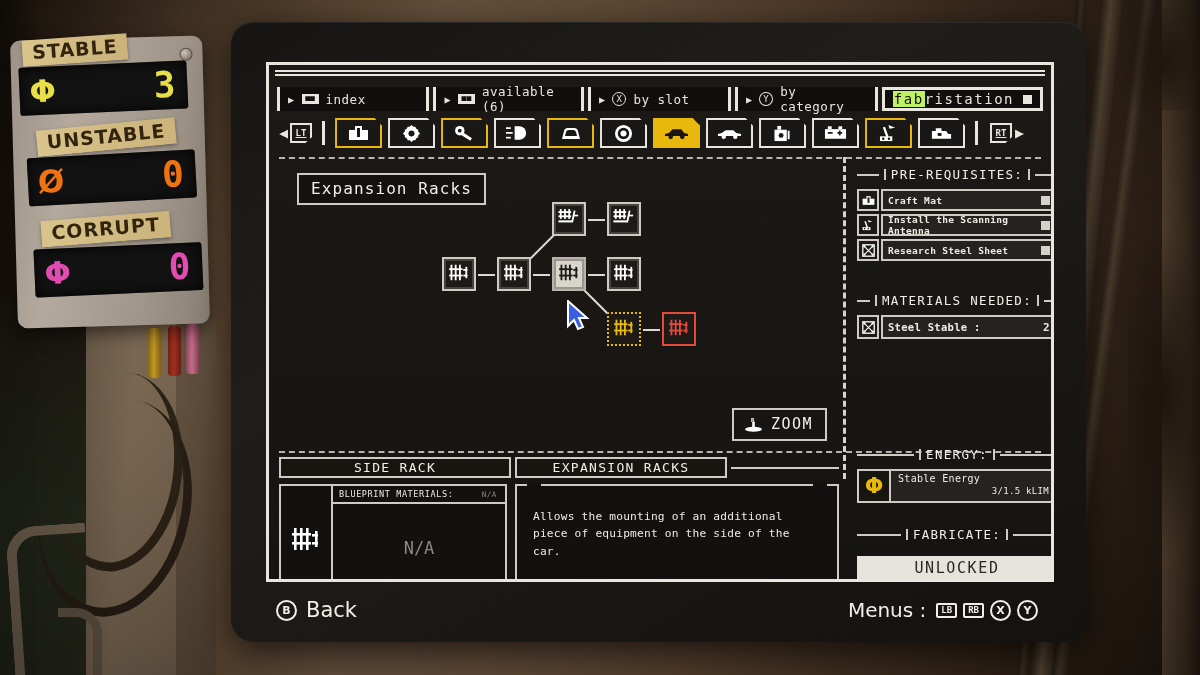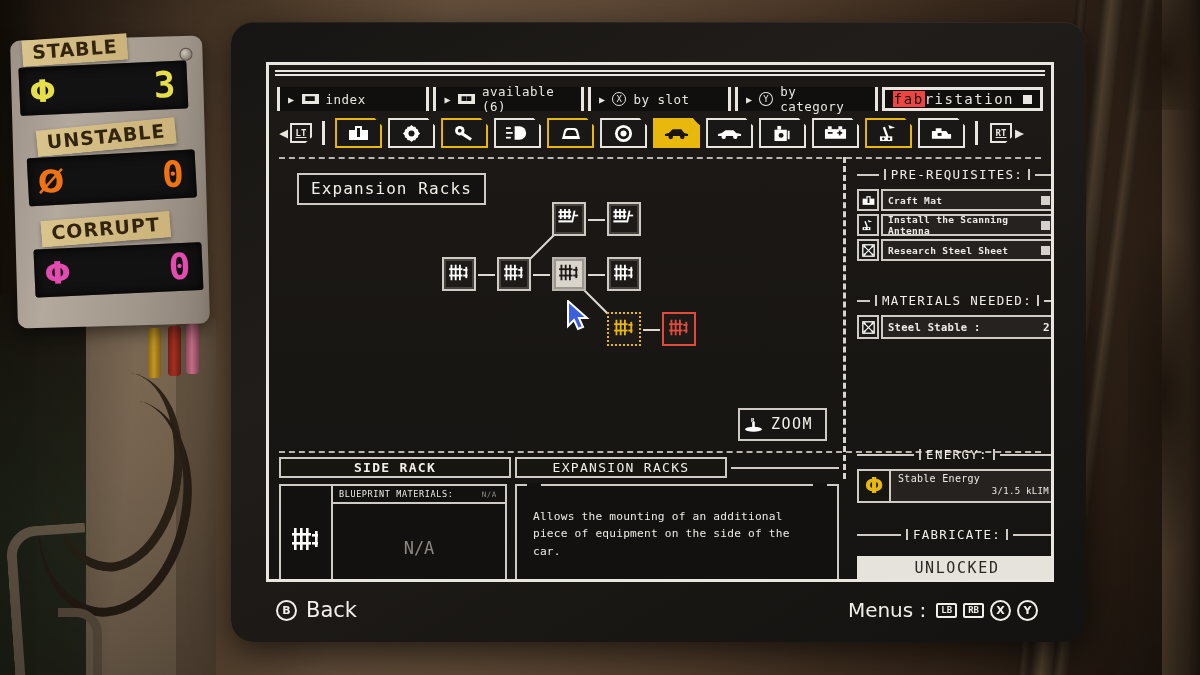--- a/index.html
+++ b/index.html
@@ -200,21 +200,21 @@
   .mi-index { width: 160px; }
   .mi-avail { width: 158px; }
   .mi-slot  { width: 150px; }
   .mi-cat   { width: 150px; }
   .brandbox {
     margin-left: auto;
     border: 3px solid #e9e6e0; background: #110f0e;
     display: flex; align-items: center; padding: 0 8px;
     color: #e9e6e0; font-size: 14px; letter-spacing: 1.5px;
   }
-  .brandbox .hl { background:#ef4444; color:#110f0e; padding: 0 1px; text-align: right; }
+  .brandbox .hl { background:#bef264; color:#110f0e; padding: 0 1px; text-align: right; }
   .brandbox .sq { width: 9px; height: 9px; background: #e9e6e0; margin-left: 9px; }
 
   
   .tabstrip {
     position: absolute; left: 10px; top: 50px; right: 10px; height: 36px;
     display: flex; align-items: center; gap: 6px;
   }
   .arrowbtn { display: flex; align-items: center; color:#e9e6e0; }
   .arrowbtn .ar { font-size: 15px; }
   .trigkey {
@@ -277,21 +277,21 @@
   .node.locked  { border: 2px solid #e04b3c; background:#1d1a18; box-shadow:none; }
   .link {
     position: absolute; background: #ddd9d2; height: 2px;
     transform-origin: left center;
   }
 
   .zoombtn {
     position: absolute; right: 12px; bottom: 10px;
     border: 2px solid #cfcbc4; background: #171513;
     color: #f2efe9; font-size: 15px; letter-spacing: 1.5px;
-    padding: 5px 12px 6px 4px;
+    padding: 5px 12px 6px 10px;
     display: flex; align-items: center; gap: 8px;
   }
   .stickicon {
     position: relative; width: 19px; height: 15px;
     display:flex; align-items:flex-end; justify-content:center;
   }
 
   
   .sidebar { position: absolute; left: 578px; top: 4px; width: 200px; bottom: 4px; }
   .sec-head {
@@ -339,21 +339,21 @@
   }
 
   
   .bottom { position: absolute; left: 0; top: 300px; width: 560px; bottom: 0; }
   .bt-tabs { display: flex; align-items: stretch; height: 21px; gap: 0; }
   .bt-tab {
     border: 2px solid #cfcbc4; background: #17150f;
     color: #f2efe9; font-size: 13px; letter-spacing: 1.3px;
     display:flex; align-items:center; justify-content:center;
   }
-  .bt-tab.t1 { width: 232px; font-weight: bold; }
+  .bt-tab.t1 { width: 232px; }
   .bt-tab.t2 { width: 212px; margin-left: 4px; }
   .bt-tabline { flex:1; margin-left: 4px; display:flex; align-items:center; }
   .bt-tabline .inner { width:100%; height: 2px; background:#cfcbc4;
     border-left: 3px solid #cfcbc4; border-right: 3px solid #cfcbc4; }
 
   .bt-cols { display: flex; gap: 8px; margin-top: 6px; height: 110px; }
   .bp-box { width: 228px; border: 2px solid #cfcbc4; display:flex; background:#131110; }
   .bp-thumb { width: 52px; display:flex; align-items:center; justify-content:center;
     border-right: 2px solid #cfcbc4; }
   .bp-right { flex:1; display:flex; flex-direction:column; }

